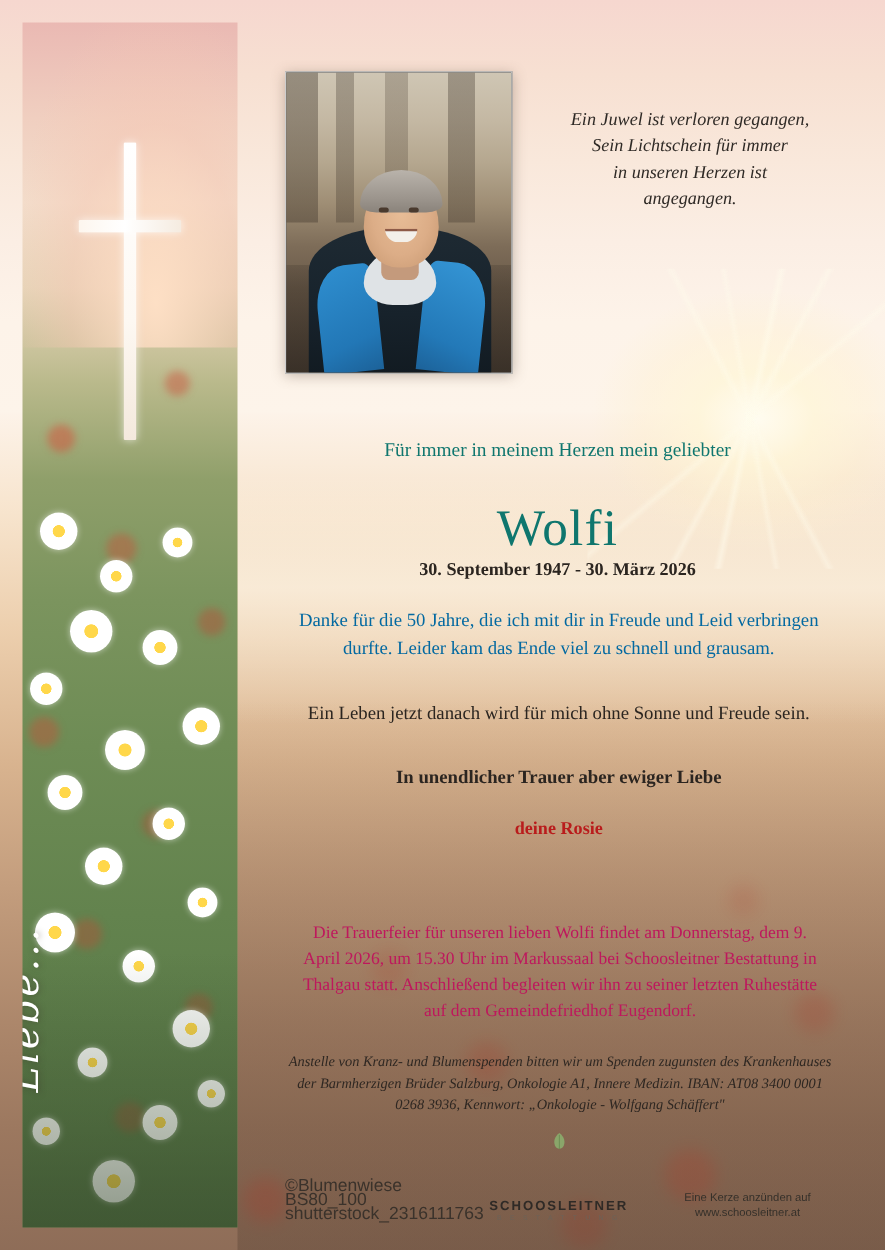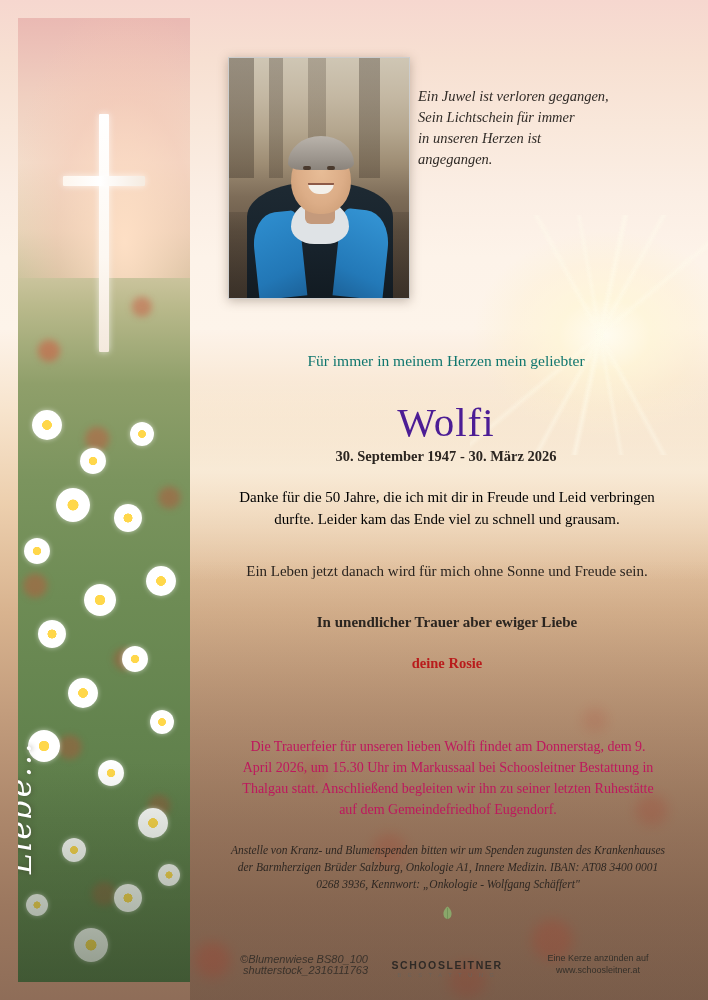--- a/index.html
+++ b/index.html
@@ -287,21 +287,21 @@
     background: #f3f0ea;
     border-radius: 0 0 14px 14px;
     border-top: 2px solid #8d5a47;
   }
 
   
   .poem {
     position: absolute;
     left: 418px; top: 86px;
     width: 268px;
-    text-align: left;
+    text-align: center;
     font-family: "Liberation Serif", serif;
     font-style: italic;
     font-size: 14.5px;
     line-height: 21px;
     color: #2f2a26;
   }
 
   .intro {
     position: absolute;
     left: 200px; top: 352px;
@@ -311,39 +311,39 @@
     color: #0f766e;
   }
   .name {
     position: absolute;
     left: 200px; top: 398px;
     width: 492px;
     text-align: center;
     font-family: "Liberation Serif", serif;
     font-size: 41px;
     letter-spacing: 1px;
-    color: #4c1d95;
+    color: #0f766e;
   }
   .dates {
     position: absolute;
     left: 200px; top: 448px;
     width: 492px;
     text-align: center;
     font-size: 14.5px;
     font-weight: bold;
     color: #2b2520;
   }
   .body-1 {
     position: absolute;
     left: 222px; top: 486px;
     width: 450px;
     text-align: center;
     font-size: 15px;
     line-height: 22px;
-    color: #000000;
+    color: #0369a1;
   }
   .body-2 {
     position: absolute;
     left: 214px; top: 560px;
     width: 466px;
     text-align: center;
     font-size: 15px;
     line-height: 22px;
     color: #2b2520;
   }
@@ -384,25 +384,24 @@
     line-height: 17px;
     color: #2e2722;
   }
 
   
   .credit {
     position: absolute;
     left: 228px; bottom: 24px;
     width: 140px;
     font-family: "Liberation Sans", sans-serif;
-    font-size: 11px;
+    font-size: 14px;
     line-height: 11px;
     color: #3a322b;
-    text-align: right;
-    font-style: italic;
+    text-align: left;
   }
   .logo {
     position: absolute;
     left: 378px; bottom: 22px;
     width: 138px;
     text-align: center;
     font-family: "Liberation Sans", sans-serif;
     color: #2f2a26;
   }
   .logo .mark {

